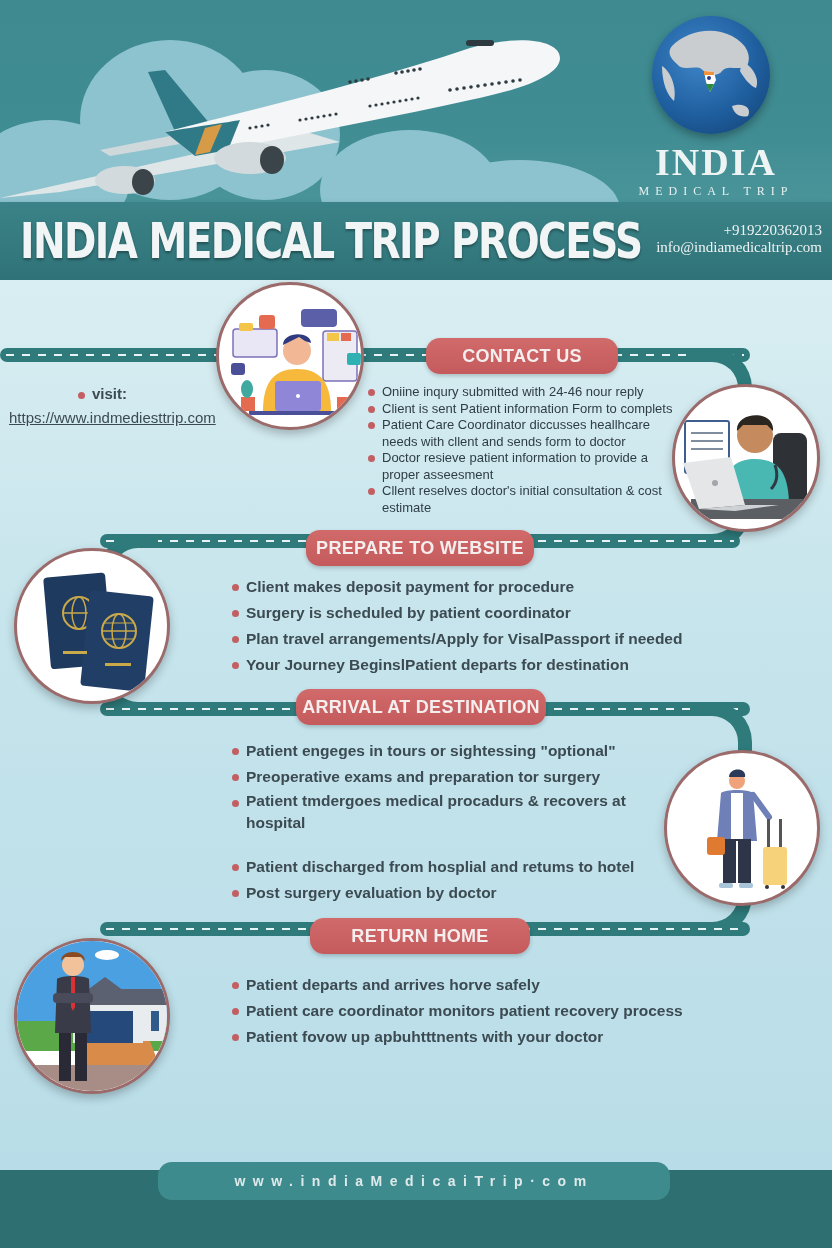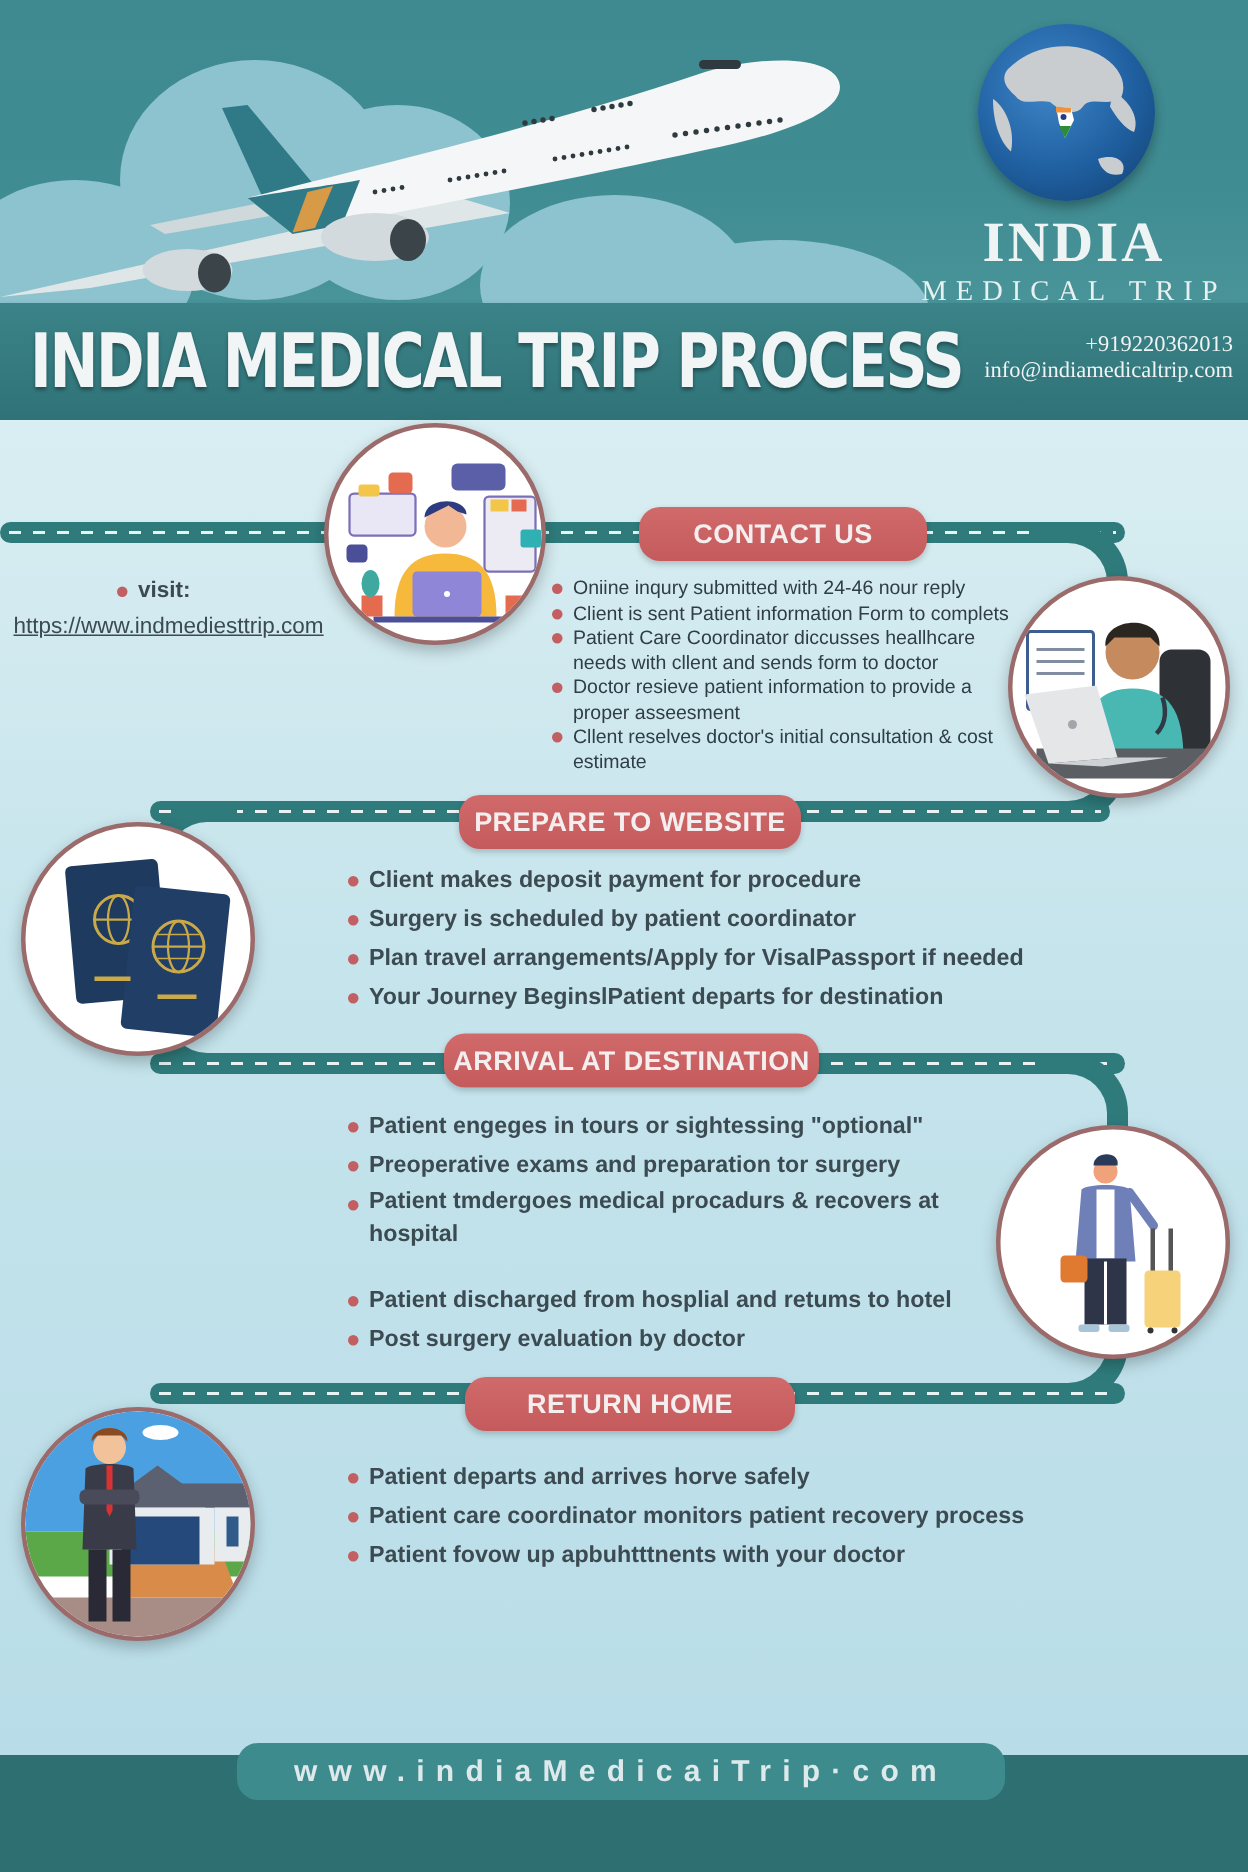--- a/index.html
+++ b/index.html
@@ -27,21 +27,21 @@
     box-shadow: 0 4px 8px rgba(0,0,0,0.3);
     overflow: hidden;
   }
   .logo-title {
     position: absolute; left: 0; top: 132px; width: 232px; text-align: center;
     font-family: "Liberation Serif", serif; font-size: 38px; font-weight: bold; color: #eef4f4;
     letter-spacing: 2px;
   }
   .logo-sub {
     position: absolute; left: 0; top: 176px; width: 232px; text-align: center;
-    font-family: "Liberation Serif", serif; font-size: 19px; color: #e8f0f0; letter-spacing: 6px;
+    font-family: "Liberation Serif", serif; font-size: 12px; color: #e8f0f0; letter-spacing: 6px;
   }
 
   
   .banner {
     position: absolute; left: 0; top: 202px; width: 832px; height: 78px;
     background: linear-gradient(180deg, #3b8388 0%, #2f7378 100%);
     box-shadow: 0 3px 6px rgba(0,0,0,0.25);
   }
   .banner-title {
     position: absolute; left: 20px; top: 10px;
@@ -114,21 +114,21 @@
     position: absolute; left: 9px; top: 409px; font-size: 15px; color: #3c4a52;
     text-decoration: underline;
   }
 
   
   .footer {
     position: absolute; left: 0; top: 1170px; width: 832px; height: 78px; background: #2e6f72;
   }
   .footer-pill {
     position: absolute; left: 158px; top: 1162px; width: 512px; height: 38px; border-radius: 14px;
-    background: #3e8b8e; color: #dde9ea; font-size: 20px; letter-spacing: 7.5px;
+    background: #3e8b8e; color: #dde9ea; font-size: 14px; letter-spacing: 7.5px;
     display: flex; align-items: center; justify-content: center; font-weight: bold;
   }
 </style>
 </head>
 <body>
 
 <div class="page">
 
   <div class="sky">
     <div class="cloud" style="left:80px;top:40px;width:180px;height:160px;"></div>

